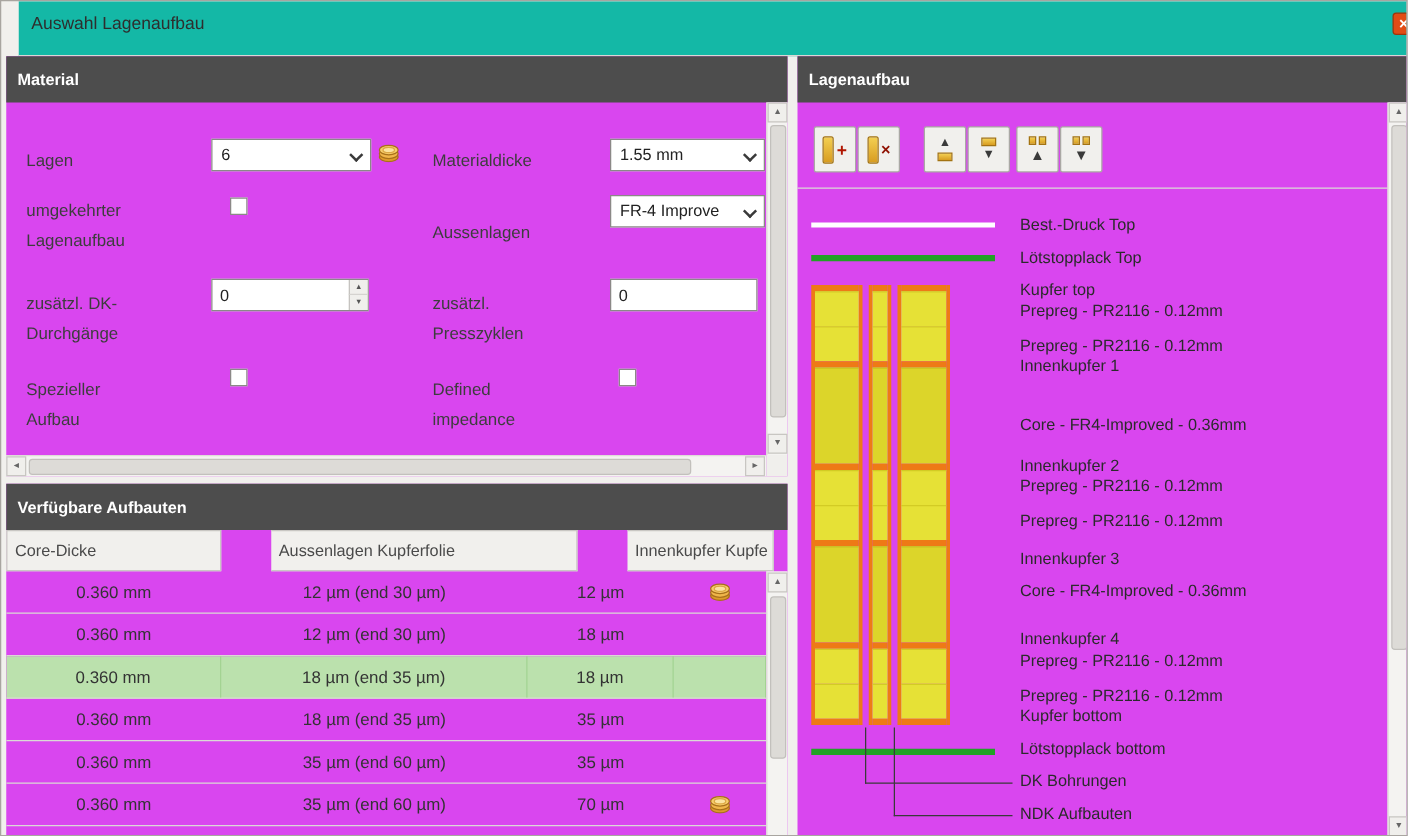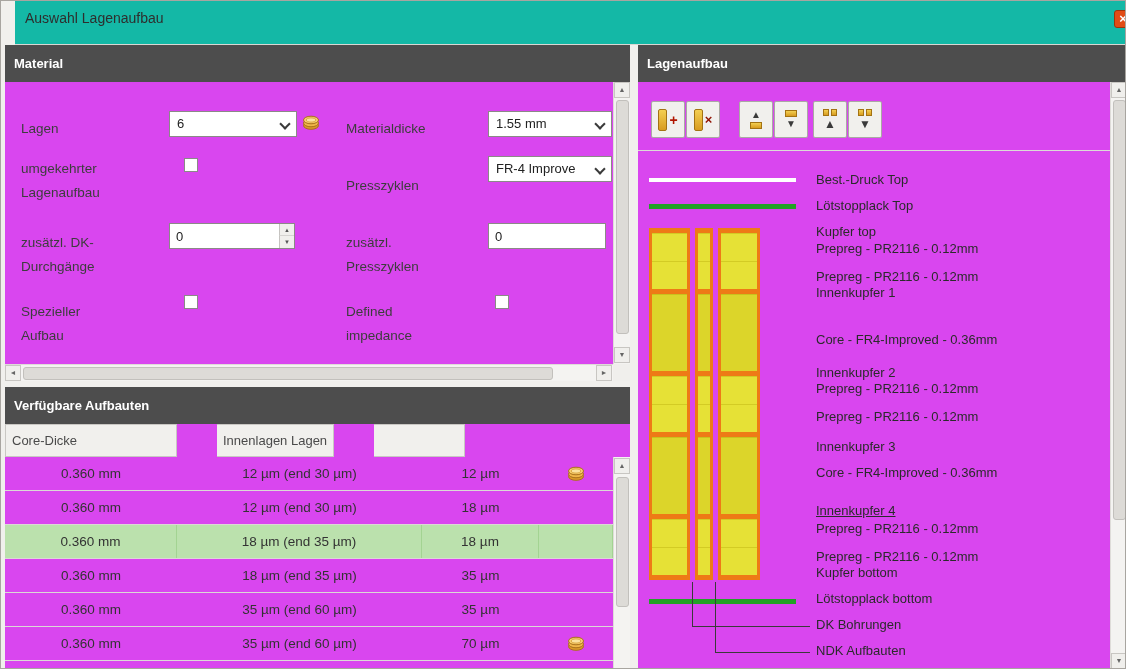--- a/index.html
+++ b/index.html
@@ -111,21 +111,21 @@
 
       <div class="flabel" style="left:341px; top:35px;">Materialdicke</div>
       <div class="select" style="left:483px; top:29px; width:124px;">
         <span class="selval">1.55 mm</span>
         <span class="chev"></span>
       </div>
 
       <div class="flabel" style="left:16px; top:75px; width:130px;">umgekehrter Lagenaufbau</div>
       <div class="checkbox" style="left:179px; top:76px;"></div>
 
-      <div class="flabel" style="left:341px; top:92px;">Presszyklen</div>
+      <div class="flabel" style="left:341px; top:92px;">Aussenlagen</div>
       <div class="select" style="left:483px; top:74px; width:124px;">
         <span class="selval">FR-4 Improve</span>
         <span class="chev"></span>
       </div>
 
       <div class="flabel" style="left:16px; top:149px; width:120px;">zusätzl. DK-Durchgänge</div>
       <div class="spinwrap" style="left:164px; top:141px;">
         <input class="tinput" value="0" style="">
         <div class="spinner-btns">
           <div class="spb up">▲</div>
@@ -156,21 +156,22 @@
       <div class="sbcorner" style="left:608px; top:282px; width:17px; height:17px;"></div>
     </div>
   </div>
 
   <div id="aufbauten" class="panel">
     <div class="phead">Verfügbare Aufbauten</div>
     <div class="pbody">
 
       <div class="thead">
         <div class="th th1 first">Core-Dicke</div>
-        <div class="th th3">Innenlagen Lagen</div>
+        <div class="th th2">Aussenlagen Kupferfolie</div>
+        <div class="th th3">Innenkupfer Kupfe</div>
         <div class="th th4"></div>
       </div>
 
       <div class="trows">
         <div class="t-row">
           <div class="tc tc1">0.360 mm</div>
           <div class="tc tc2">12 µm (end 30 µm)</div>
           <div class="tc tc3">12 µm</div>
           <div class="tc tc4">
               <svg width="18" height="15" viewBox="0 0 18 15">
@@ -336,21 +337,21 @@
         <div class="slabel" style="top:73px;">Kupfer top</div>
         <div class="slabel" style="top:90px;">Prepreg - PR2116 - 0.12mm</div>
         <div class="slabel" style="top:118px;">Prepreg - PR2116 - 0.12mm</div>
         <div class="slabel" style="top:134px;">Innenkupfer 1</div>
         <div class="slabel" style="top:181px;">Core - FR4-Improved - 0.36mm</div>
         <div class="slabel" style="top:214px;">Innenkupfer 2</div>
         <div class="slabel" style="top:230px;">Prepreg - PR2116 - 0.12mm</div>
         <div class="slabel" style="top:258px;">Prepreg - PR2116 - 0.12mm</div>
         <div class="slabel" style="top:288px;">Innenkupfer 3</div>
         <div class="slabel" style="top:314px;">Core - FR4-Improved - 0.36mm</div>
-        <div class="slabel" style="top:352px;text-decoration:underline;">Innenkupfer 4</div>
+        <div class="slabel" style="top:352px;">Innenkupfer 4</div>
         <div class="slabel" style="top:370px;">Prepreg - PR2116 - 0.12mm</div>
         <div class="slabel" style="top:398px;">Prepreg - PR2116 - 0.12mm</div>
         <div class="slabel" style="top:414px;">Kupfer bottom</div>
         <div class="slabel" style="top:440px;">Lötstopplack bottom</div>
         <div class="slabel" style="top:466px;">DK Bohrungen</div>
         <div class="slabel" style="top:492px;">NDK Aufbauten</div>
       </div>
 
       <div class="sb v" style="right:0; top:0; width:17px; height:588px;">
         <div class="sbtn" style="left:0; top:0;">▲</div>

